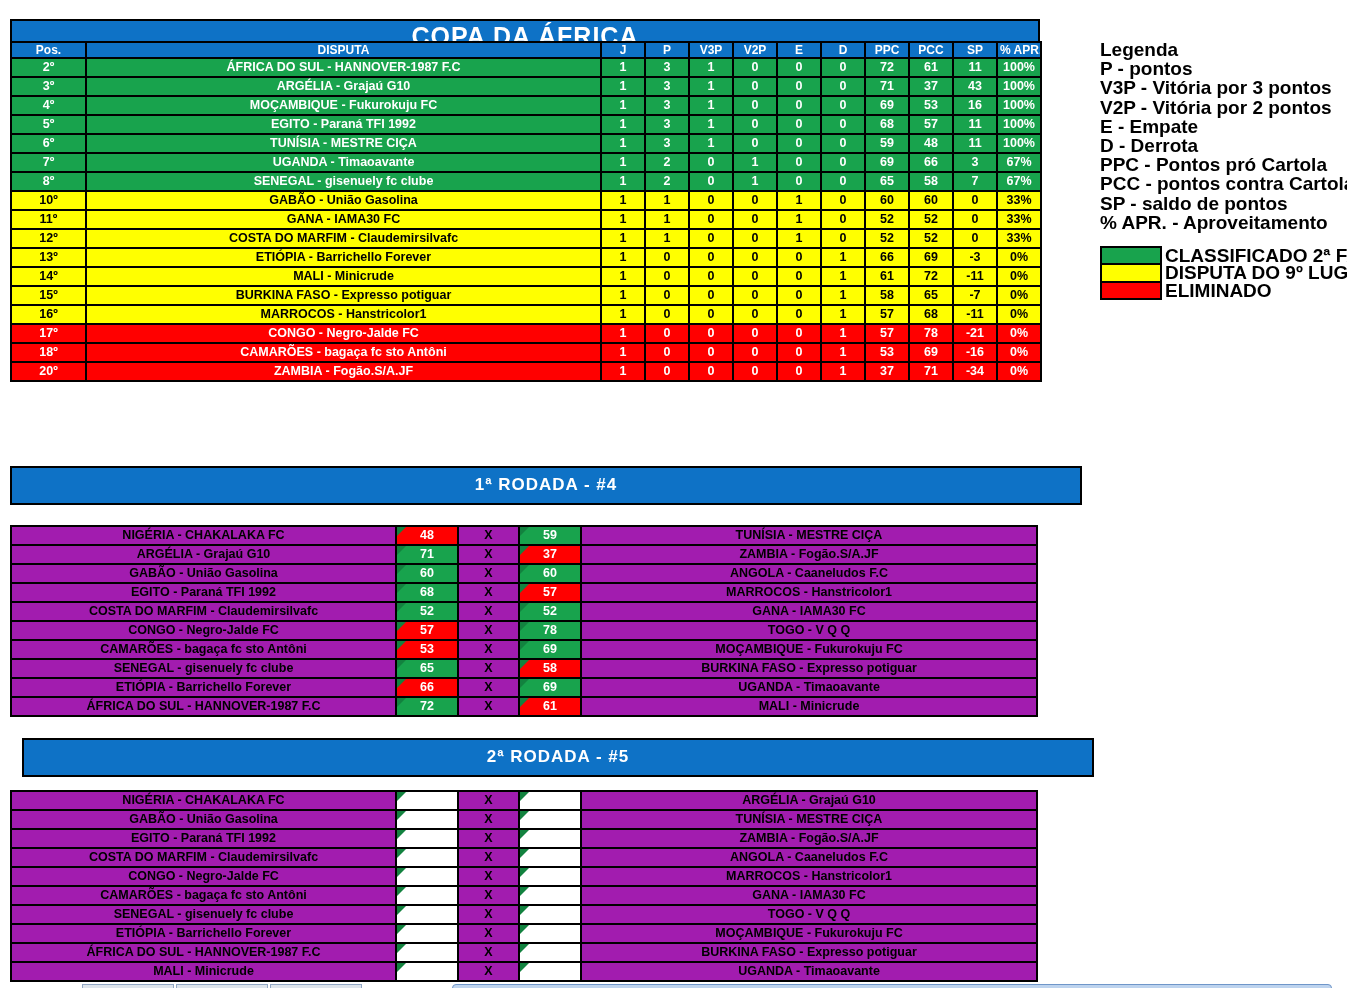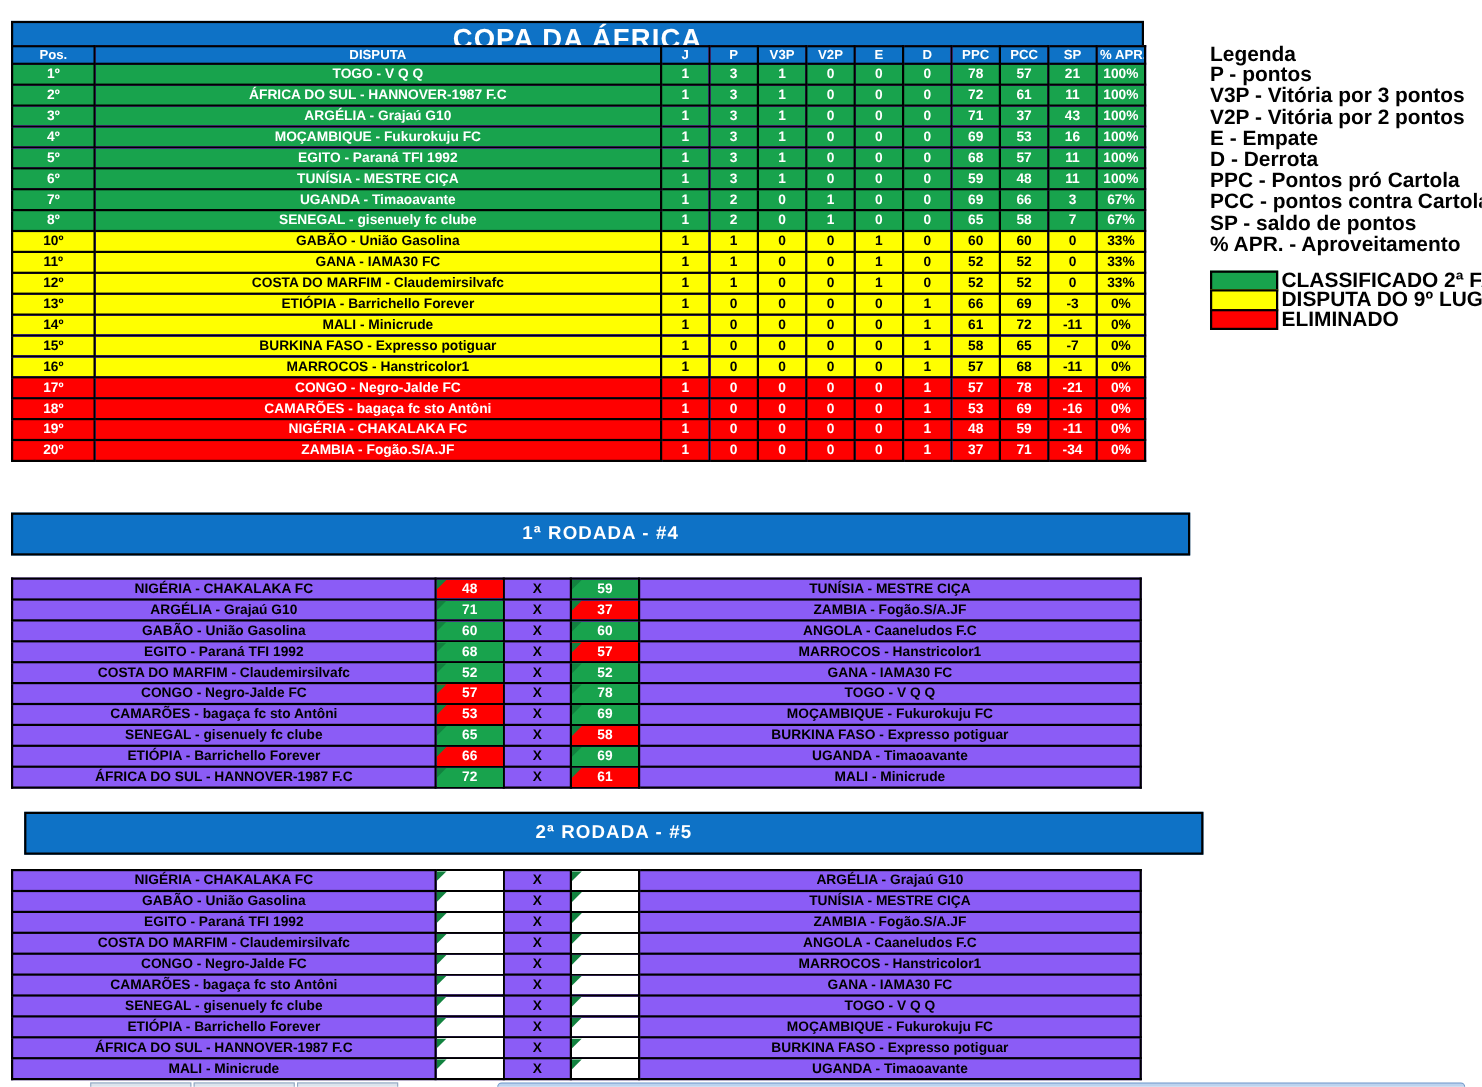--- a/index.html
+++ b/index.html
@@ -10,21 +10,21 @@
   }
   .banner {
     position:absolute; background:var(--blue,#0E72C6); border:2px solid #000;
     color:#fff; text-align:center; letter-spacing:1px; overflow:hidden; white-space:nowrap;
   }
   .title-banner { left:10px; top:19px; width:1030px; height:36px; font-size:25px; line-height:31px; }
   .round-banner { left:10px; width:1072px; height:39px; font-size:17px; line-height:34px; }
   .r1-banner { top:466px; }
   .r2-banner { top:738px;margin-left:12px; }
 
-  table { border-collapse:collapse; table-layout:fixed; position:absolute; background:#8b5cf6; }
+  table { border-collapse:collapse; table-layout:fixed; position:absolute; background:#a21caf; }
   th, td {
     border:2px solid #000; text-align:center; vertical-align:middle;
     white-space:nowrap; overflow:hidden; padding:0 2px;
   }
 
   .standings { left:10px; top:41px; width:1030px; }
   .standings th { background:var(--blue,#0E72C6); color:#fff; height:16px; font-size:12px; }
   .standings td { height:17.4px; font-size:12.5px; line-height:17px; }
   tr.row-classificado td { background:var(--green,#18A34D); color:#fff; }
   tr.row-disputa td { background:var(--yellow,#FFFF00); color:#000; }
@@ -92,34 +92,20 @@
         <th>E</th>
         <th>D</th>
         <th>PPC</th>
         <th>PCC</th>
         <th>SP</th>
         <th>% APR.</th>
       </tr>
     </thead>
   <tbody>
       <tr class="row-classificado">
-        <td>1º</td>
-        <td>TOGO - V Q Q</td>
-        <td>1</td>
-        <td>3</td>
-        <td>1</td>
-        <td>0</td>
-        <td>0</td>
-        <td>0</td>
-        <td>78</td>
-        <td>57</td>
-        <td>21</td>
-        <td>100%</td>
-      </tr>
-      <tr class="row-classificado">
         <td>2º</td>
         <td>ÁFRICA DO SUL - HANNOVER-1987 F.C</td>
         <td>1</td>
         <td>3</td>
         <td>1</td>
         <td>0</td>
         <td>0</td>
         <td>0</td>
         <td>72</td>
         <td>61</td>
@@ -327,34 +313,20 @@
         <td>CAMARÕES - bagaça fc sto Antôni</td>
         <td>1</td>
         <td>0</td>
         <td>0</td>
         <td>0</td>
         <td>0</td>
         <td>1</td>
         <td>53</td>
         <td>69</td>
         <td>-16</td>
-        <td>0%</td>
-      </tr>
-      <tr class="row-eliminado">
-        <td>19º</td>
-        <td>NIGÉRIA - CHAKALAKA FC</td>
-        <td>1</td>
-        <td>0</td>
-        <td>0</td>
-        <td>0</td>
-        <td>0</td>
-        <td>1</td>
-        <td>48</td>
-        <td>59</td>
-        <td>-11</td>
         <td>0%</td>
       </tr>
       <tr class="row-eliminado">
         <td>20º</td>
         <td>ZAMBIA - Fogão.S/A.JF</td>
         <td>1</td>
         <td>0</td>
         <td>0</td>
         <td>0</td>
         <td>0</td>

